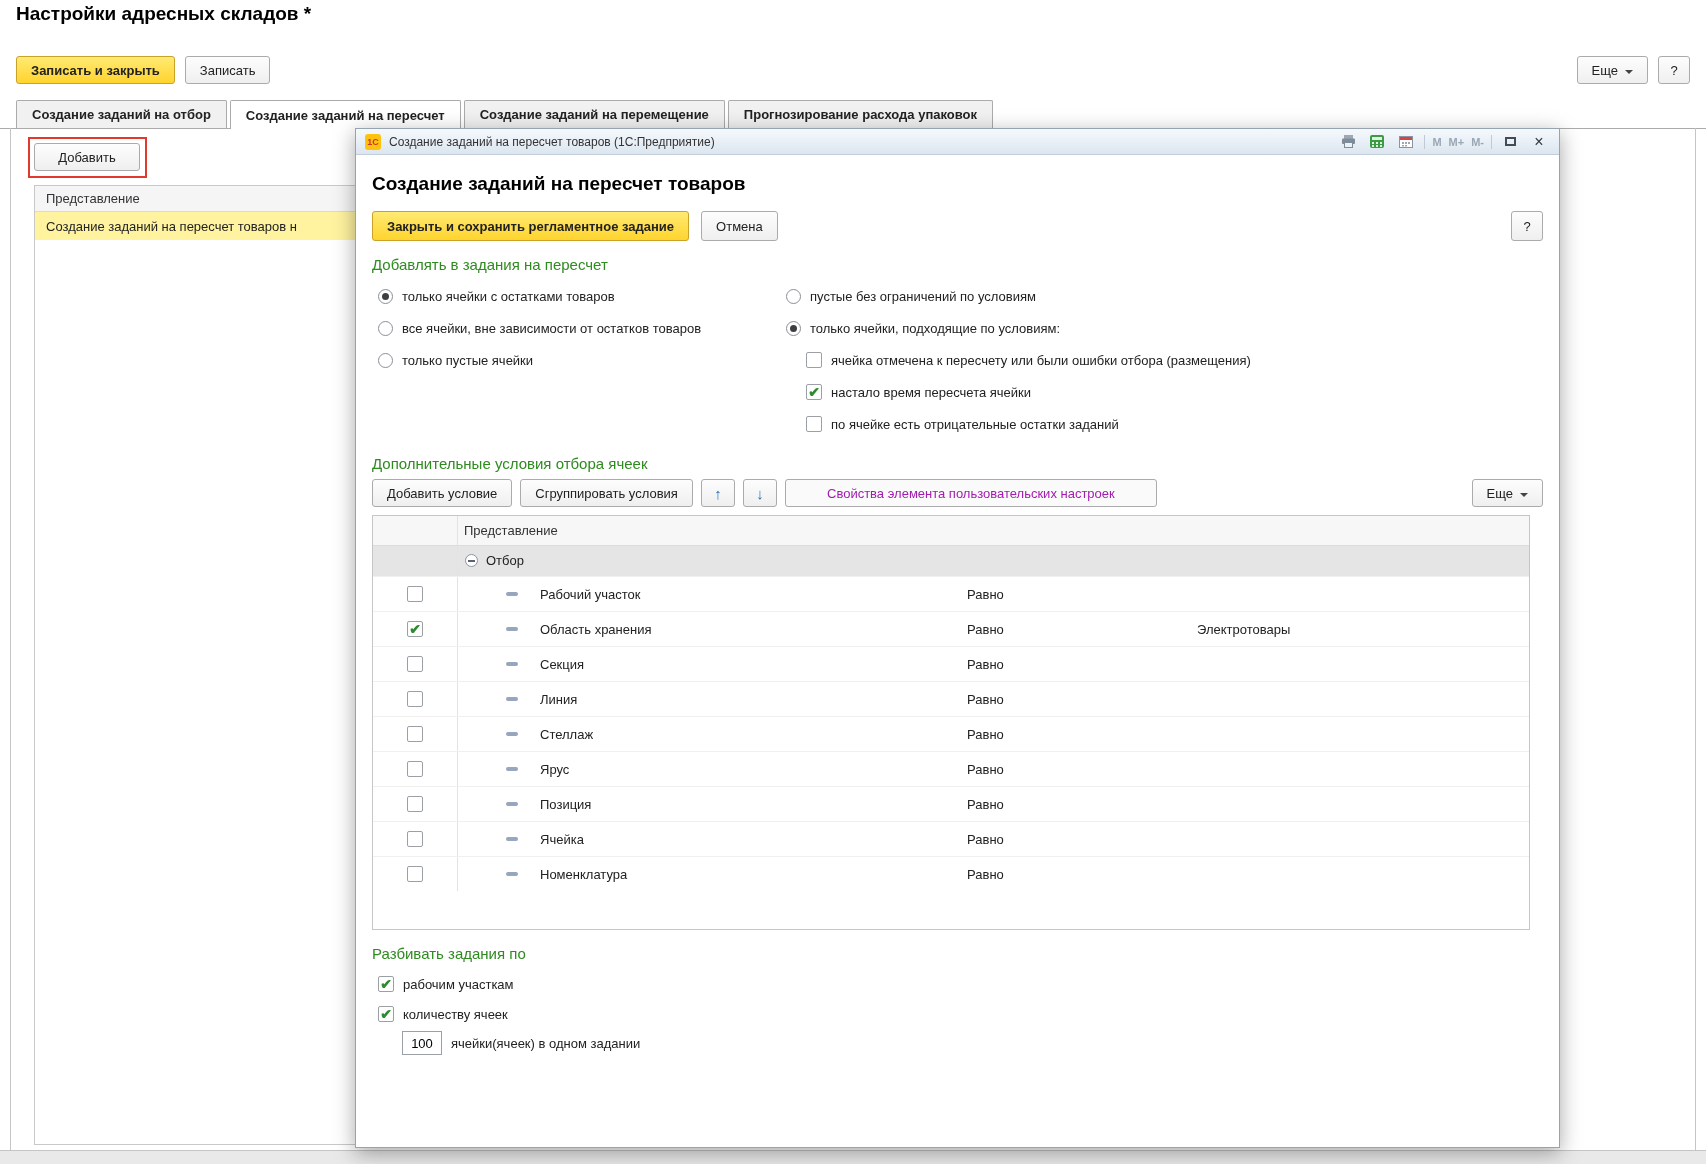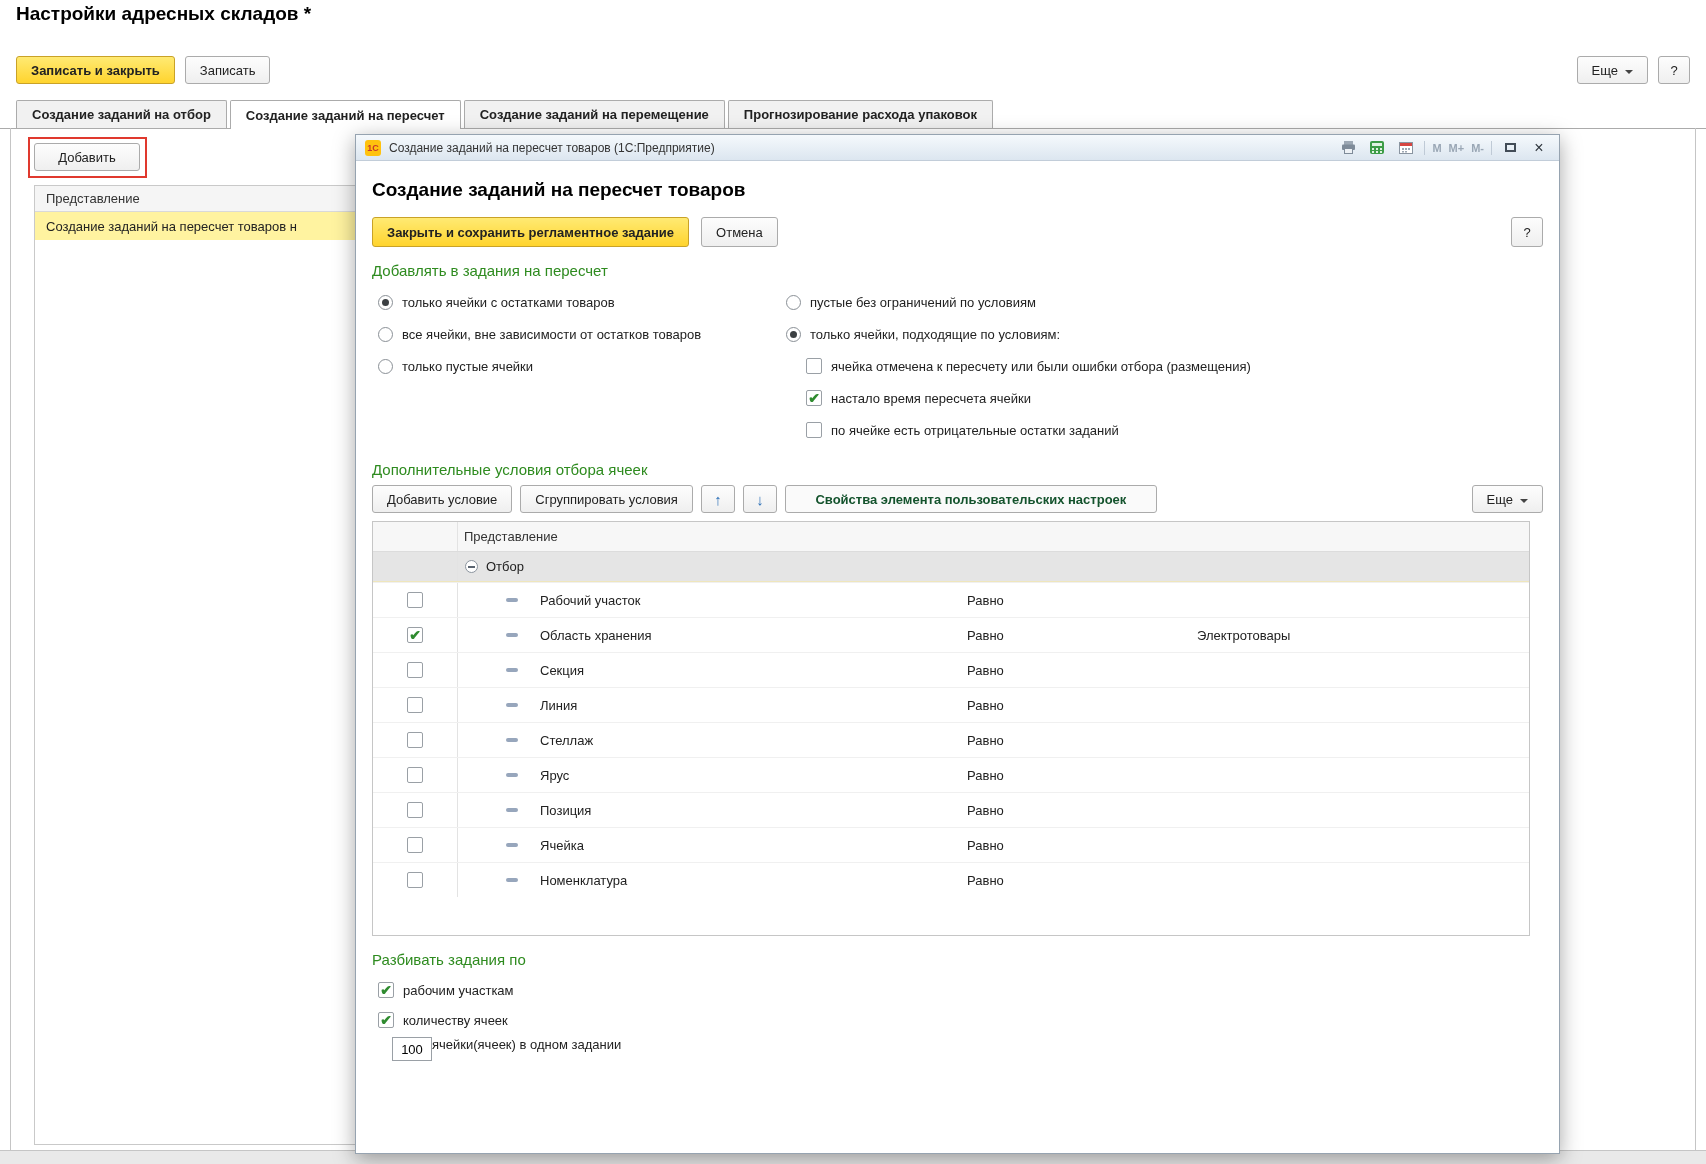--- a/index.html
+++ b/index.html
@@ -33,21 +33,21 @@
   .red-annotation { position:absolute; left:28px; top:137px; width:119px; height:41px;
                     border:2px solid #E0392E; pointer-events:none; z-index:4; }
 
   .ptable { position:absolute; left:34px; top:185px; width:620px; height:960px; border:1px solid #C9C9C9; background:#fff; }
   .ptable-header { height:26px; background:#F5F5F5; border-bottom:1px solid #D9D9D9; display:flex; align-items:center;
                    padding:0 11px; color:#333; }
   .ptable-row { height:28px; display:flex; align-items:center; padding:0 11px; white-space:nowrap; overflow:hidden; }
   .ptable-row.selected { background:#FFF3A0; }
 
   
-  .dialog { position:absolute; left:355px; top:134px; width:1205px; height:1020px; background:#fff;
+  .dialog { position:absolute; left:355px; top:128px; width:1205px; height:1020px; background:#fff;
             border:1px solid #96A3B0; box-shadow:0 5px 20px rgba(0,0,0,.35); z-index:10; display:flex; flex-direction:column; }
   .dlg-titlebar { height:26px; background:linear-gradient(#F5F9FC,#DCE6F0); border-bottom:1px solid #C2CDD9;
                   display:flex; align-items:center; padding:0 9px; gap:8px; flex:none; }
   .app-icon { width:16px; height:16px; border-radius:3px; background:#FFC20E; color:#C9372C; font-size:9px; font-weight:bold;
               display:inline-flex; align-items:center; justify-content:center; flex:none; }
   .app-icon::before { content:"1С"; }
   .dlg-title { font-size:12px; color:#333; white-space:nowrap; }
   .tb-icons { margin-left:auto; display:flex; align-items:center; gap:7px; }
   .tb-btn { width:22px; height:18px; display:inline-flex; align-items:center; justify-content:center;
             border-radius:2px; cursor:pointer; }
@@ -76,40 +76,40 @@
            display:inline-flex; align-items:center; justify-content:center; flex:none; cursor:pointer; }
   .radio[data-checked="true"]::after { content:""; width:7px; height:7px; border-radius:50%; background:#3C4043; }
 
   .cb { width:16px; height:16px; border:1px solid #9AA0A6; border-radius:2px; background:#fff;
         display:inline-flex; align-items:center; justify-content:center; flex:none; cursor:pointer; }
   .cb[data-checked="true"]::after { content:"✔"; color:#2F8B2F; font-size:14px; font-weight:bold; line-height:1; margin-top:-1px; }
 
   .cond-toolbar { display:flex; gap:8px; align-items:flex-end; margin:4px 0 8px; }
   .arrow-btn { width:34px; padding:0; }
   .arrow-glyph { font-size:15px; font-weight:bold; color:#3072B8; line-height:1; }
-  .props-btn { color:#14532d; background:#FAFAFA; min-width:372px;font-weight:bold; }
+  .props-btn { color:#a21caf; background:#FAFAFA; min-width:372px; }
 
   .ctable { width:1158px; border:1px solid #C6C6C6; background:#fff; }
   .ct-header { height:30px; background:#F7F7F7; border-bottom:1px solid #DCDCDC; display:flex; align-items:stretch; }
   .ct-col1 { width:85px; flex:none; border-right:1px solid #E3E3E3; display:flex; align-items:center; justify-content:center; }
   .ct-headname { display:flex; align-items:center; padding-left:6px; color:#333; }
   .ct-group { height:30px; background:#e5e5e5; display:flex; align-items:stretch; border-bottom:1px solid #EFE6BC; }
   .ct-grouplbl { display:flex; align-items:center; }
   .minus-circle { width:13px; height:13px; border:1px solid #8B949E; border-radius:50%; position:relative;
                   margin:0 8px 0 7px; flex:none; background:#fff; }
   .minus-circle::after { content:""; position:absolute; left:2px; right:2px; top:5px; height:2px; background:#5A6470; }
   .ct-row { height:35px; display:flex; align-items:stretch; border-top:1px solid #F0F0F0; cursor:default; }
   .ct-name { width:505px; flex:none; display:flex; align-items:center; padding-left:48px; }
   .dash-icon { width:12px; height:4px; border-radius:2px; background:#97A6BC; margin-right:22px; flex:none; }
   .ct-op { width:230px; flex:none; display:flex; align-items:center; padding-left:4px; }
   .ct-val { flex:1; display:flex; align-items:center; padding-left:4px; }
   .ct-filler { height:38px; }
 
   .split-row { height:30px; display:flex; align-items:center; gap:9px; padding-left:6px; }
-  .qty-row { display:flex; align-items:flex-start; margin:2px 0 0 20px; }
+  .qty-row { display:flex; align-items:center; gap:9px; margin:2px 0 0 30px; }
   .qty-input { width:40px; height:24px; border:1px solid #9AA0A6; text-align:center;
                font-family:"Liberation Sans",sans-serif; font-size:13px; }
 </style>
 </head>
 <body>
 
 <div class="screen">
 
   <div class="page-title">Настройки адресных складов *</div>
 

